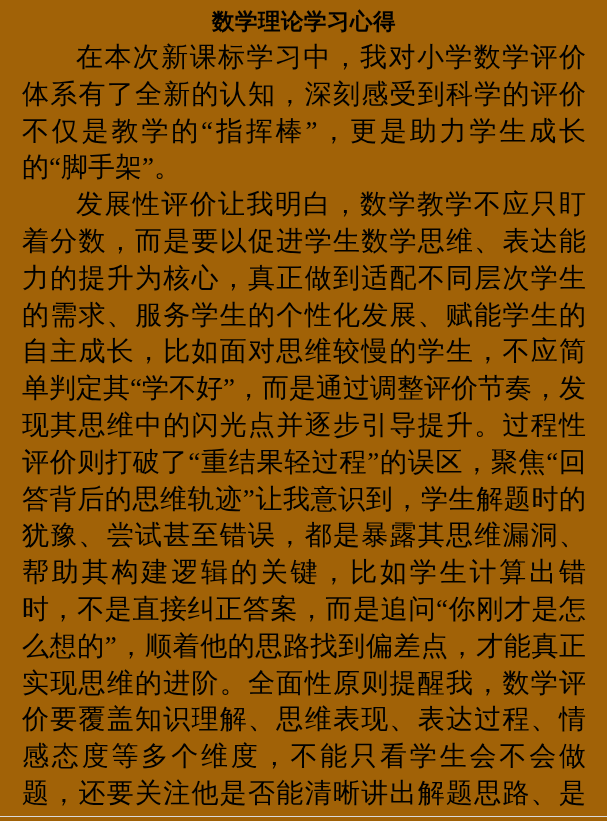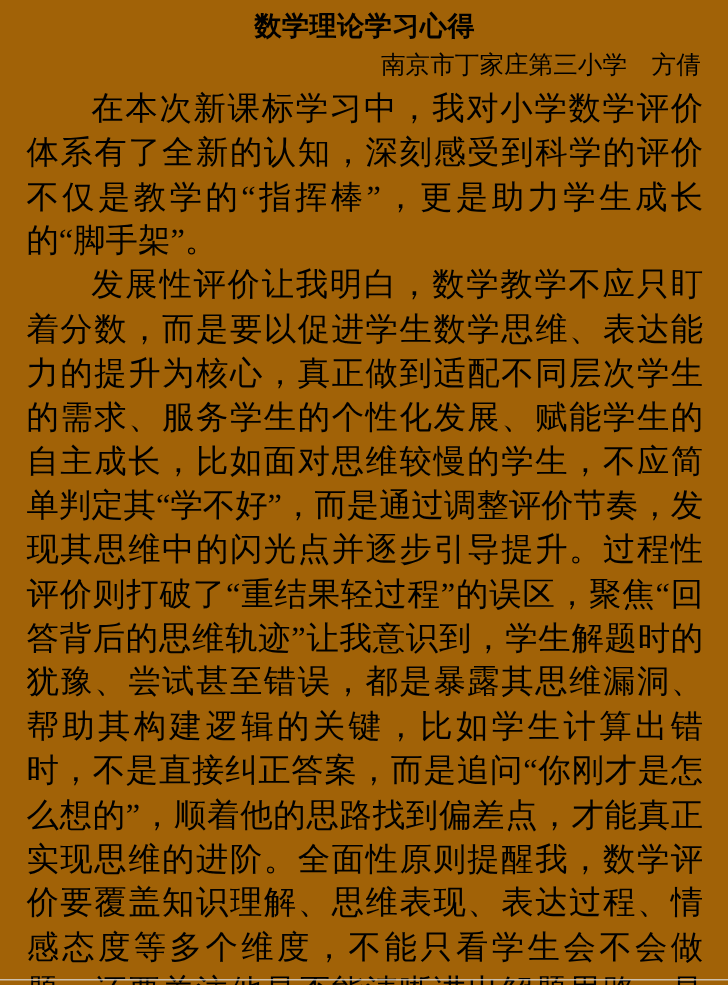--- a/index.html
+++ b/index.html
@@ -72,21 +72,20 @@
   }
 </style>
 </head>
 <body>
 
 <div class="page">
   <div class="page-body">
 
     <div class="doc-title">数学理论学习心得</div>
 
-    <div class="doc-byline">南京市丁家庄第三小学　方倩</div>
 
     <p class="para">在本次新课标学习中，我对小学数学评价体系有了全新的认知，深刻感受到科学的评价不仅是教学的“指挥棒”，更是助力学生成长的“脚手架”。</p>
 
     <div class="para-clip">
       <p class="para">发展性评价让我明白，数学教学不应只盯着分数，而是要以促进学生数学思维、表达能力的提升为核心，真正做到适配不同层次学生的需求、服务学生的个性化发展、赋能学生的自主成长，比如面对思维较慢的学生，不应简单判定其“学不好”，而是通过调整评价节奏，发现其思维中的闪光点并逐步引导提升。过程性评价则打破了“重结果轻过程”的误区，聚焦“回答背后的思维轨迹”让我意识到，学生解题时的犹豫、尝试甚至错误，都是暴露其思维漏洞、帮助其构建逻辑的关键，比如学生计算出错时，不是直接纠正答案，而是追问“你刚才是怎么想的”，顺着他的思路找到偏差点，才能真正实现思维的进阶。全面性原则提醒我，数学评价要覆盖知识理解、思维表现、表达过程、情感态度等多个维度，不能只看学生会不会做题，还要关注他是否能清晰讲出解题思路、是否在探究中保持兴趣，比如一个学生虽然算出了应用题答案，但表达不清数量关系，或是面对难题轻易放弃，这些都是需要通过评价引导改进的方向。而真实性原则是评价的根基，过程客观、内容真实、结果可信才能让评价发挥实效，比如在课堂互评中，要引导学生基于同伴真实的回答给出具体反馈，而非敷衍式的“好”或“不好”。评价维度的细化更具实操性，知识理解维度看知识掌握的扎实度，思维方法维度关注学生是否能灵活运用逻辑推理、转化等方法，表达能力维度要训练学生“说清思路”的条理性，情感态度维度则要捕捉学生的参与度与探究热情，这四个维度让评价从“模糊感知”变成了“精准对标”。在评价方式上，教师评、自评、互评的结合让评价更立体，教师评要围绕知识、思维、表达、情感全面观察，学生自评以“自己的回答”为对象，用简单可操作的标准（比如“我有没有讲清每一步的理由”）引导自我反思，互评以同伴的回答为参照，在倾听与反馈中相互启发，比如小组内互评时，学生可以说“我觉得你这一步的转化很巧妙，但这里</p>
     </div>
 
   </div>
   <div class="bottom-rule"></div>
 </div>

